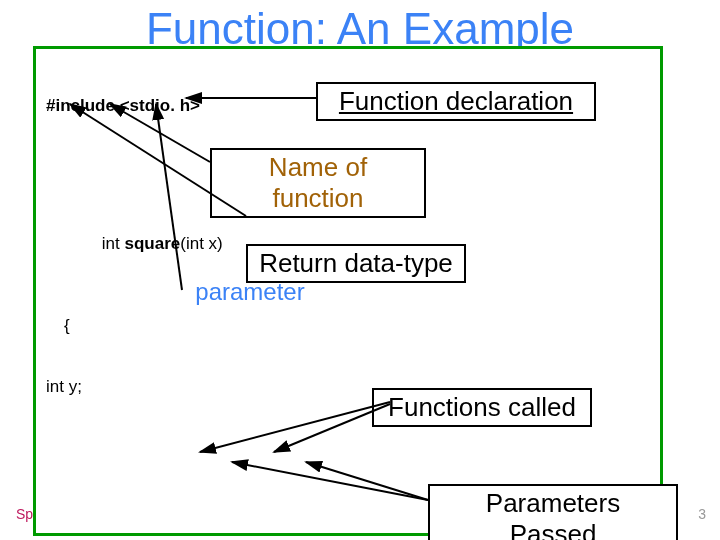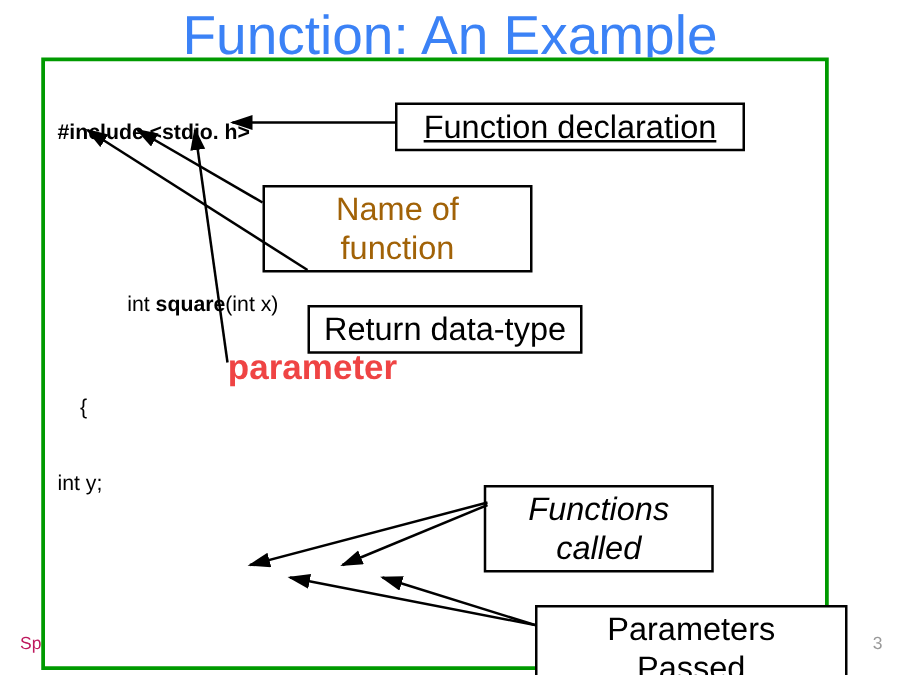--- a/index.html
+++ b/index.html
@@ -10,22 +10,22 @@
   .code { font-family: Arial, Helvetica, sans-serif; font-size: 17px; color: #000; line-height: 1.2; white-space: pre; position: relative; }
   .bold { font-weight: 700; }
   .indent1 { margin-left: 18px; }
   .indent2 { }
 
   .label { position: absolute; border: 2px solid #000; background: #fff; font-size: 26px; text-align: center; padding: 2px 10px; }
 
   #lbl-decl   { top: 82px;  left: 316px; width: 280px; text-decoration: underline; }
   #lbl-name   { top: 148px; left: 210px; width: 216px; color: #a16207; }
   #lbl-return { top: 200px; left: 246px; width: 220px; margin-top: 44px; }
-  #lbl-param  { top: 278px; left: 180px; width: 140px; color: #ef4444; border: none; background: transparent; font-size: 28px; padding: 0; font-weight: bold; }
-  #lbl-called { top: 388px; left: 387px; width: 184px; font-style: italic; }
+  #lbl-param  { top: 278px; left: 180px; width: 140px; color: #3b82f6; border: none; background: transparent; font-size: 24px; padding: 0; }
+  #lbl-called { top: 388px; left: 372px; width: 220px; }
   #lbl-passed { top: 484px; left: 428px; width: 250px; }
 
   svg.arrows { position: absolute; top: 0; left: 0; width: 720px; height: 540px; pointer-events: none; }
 
   .footer-left { position: absolute; bottom: 18px; left: 16px; font-size: 14px; color: #be185d; }
   .footer-right { position: absolute; bottom: 18px; right: 14px; font-size: 14px; color: #999; }
 </style>
 </head>
 <body>
 

